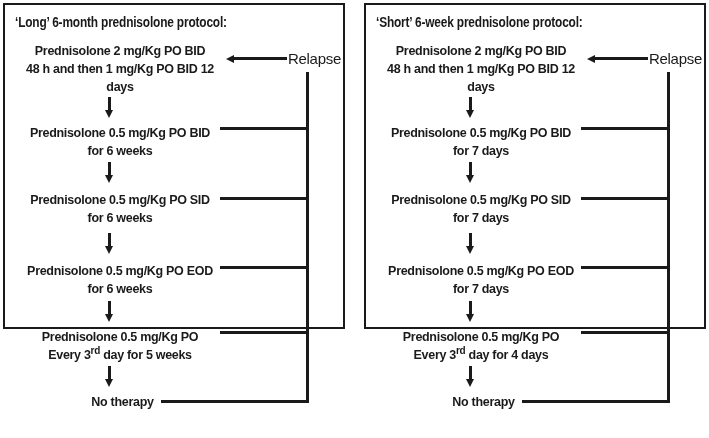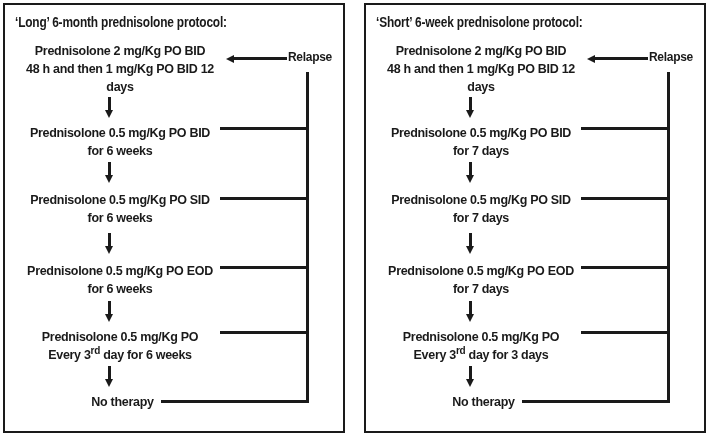--- a/index.html
+++ b/index.html
@@ -3,21 +3,21 @@
 <meta charset="utf-8">
 <style>
   html, body { margin:0; padding:0; }
   body {
     width:709px; height:438px; position:relative;
     background:#ffffff;
     font-family:"Liberation Sans", sans-serif;
     color:#1a1a1a;
   }
   .panel {
-    position:absolute; top:3px; width:342px; height:430px;
+    position:absolute; top:3px; width:342px; height:326px;
     border:2px solid #1a1a1a; background:#ffffff; box-sizing:border-box;
   }
   #panel-long  { left:3px; }
   #panel-short { left:364px; }
 
   .title {
     position:absolute; left:10px; top:9px;
     font-weight:700; font-size:14px; letter-spacing:-0.2px;
     white-space:nowrap; transform:scaleX(0.85); transform-origin:0 50%;
   }
@@ -34,22 +34,22 @@
   .arr .head  { width:0; height:0; border-left:4.5px solid transparent;
                 border-right:4.5px solid transparent; border-top:8px solid #1a1a1a; }
 
   
   .arrow-left { position:absolute; left:221px; top:49px; width:61px; height:9px;
                 display:flex; align-items:center; }
   .arrow-left .hl { width:0; height:0; border-top:4.5px solid transparent;
                     border-bottom:4.5px solid transparent; border-right:8px solid #1a1a1a; }
   .arrow-left .sh { flex:1; height:2.5px; background:#1a1a1a; }
 
-  .relapse { position:absolute; left:283px; top:45px; font-weight:700;
-             font-size:12px; letter-spacing:-0.3px; white-space:nowrap; }
+  .relapse { position:absolute; left:283px; top:45px; font-weight:400;
+             font-size:15px; letter-spacing:-0.3px; white-space:nowrap; }
 
   .vline { position:absolute; left:301px; top:67px; width:3px; height:331px; background:#1a1a1a; }
   .hconn { position:absolute; left:215px; width:89px; height:3px; background:#1a1a1a; }
   .hconn.bottomline { left:156px; top:395px; width:148px; }
 </style>
 </head>
 <body>
 
 <div class="panel" id="panel-long">
   <div class="title">‘Long’ 6-month prednisolone protocol:</div>
@@ -86,21 +86,21 @@
     <div>Prednisolone 0.5 mg/Kg PO EOD</div>
     <div>for 6 weeks</div>
   </div>
   <div class="arr" style="top:296px">
       <div class="shaft"></div>
       <div class="head"></div>
     </div>
 
   <div class="step" style="top:323px">
     <div>Prednisolone 0.5 mg/Kg PO</div>
-    <div><span>Every 3</span><sup>rd</sup><span> day for 6 weeks</span></div>
+    <div><span>Every 3</span><sup>rd</sup><span> day for 5 weeks</span></div>
   </div>
   <div class="arr" style="top:361px">
       <div class="shaft"></div>
       <div class="head"></div>
     </div>
 
   <div class="step terminal" style="top:388px">No therapy</div>
 
   <div class="arrow-left">
       <div class="hl"></div>
@@ -150,21 +150,21 @@
     <div>Prednisolone 0.5 mg/Kg PO EOD</div>
     <div>for 7 days</div>
   </div>
   <div class="arr" style="top:296px">
       <div class="shaft"></div>
       <div class="head"></div>
     </div>
 
   <div class="step" style="top:323px">
     <div>Prednisolone 0.5 mg/Kg PO</div>
-    <div><span>Every 3</span><sup>rd</sup><span> day for 3 days</span></div>
+    <div><span>Every 3</span><sup>rd</sup><span> day for 4 days</span></div>
   </div>
   <div class="arr" style="top:361px">
       <div class="shaft"></div>
       <div class="head"></div>
     </div>
 
   <div class="step terminal" style="top:388px">No therapy</div>
 
   <div class="arrow-left">
       <div class="hl"></div>

